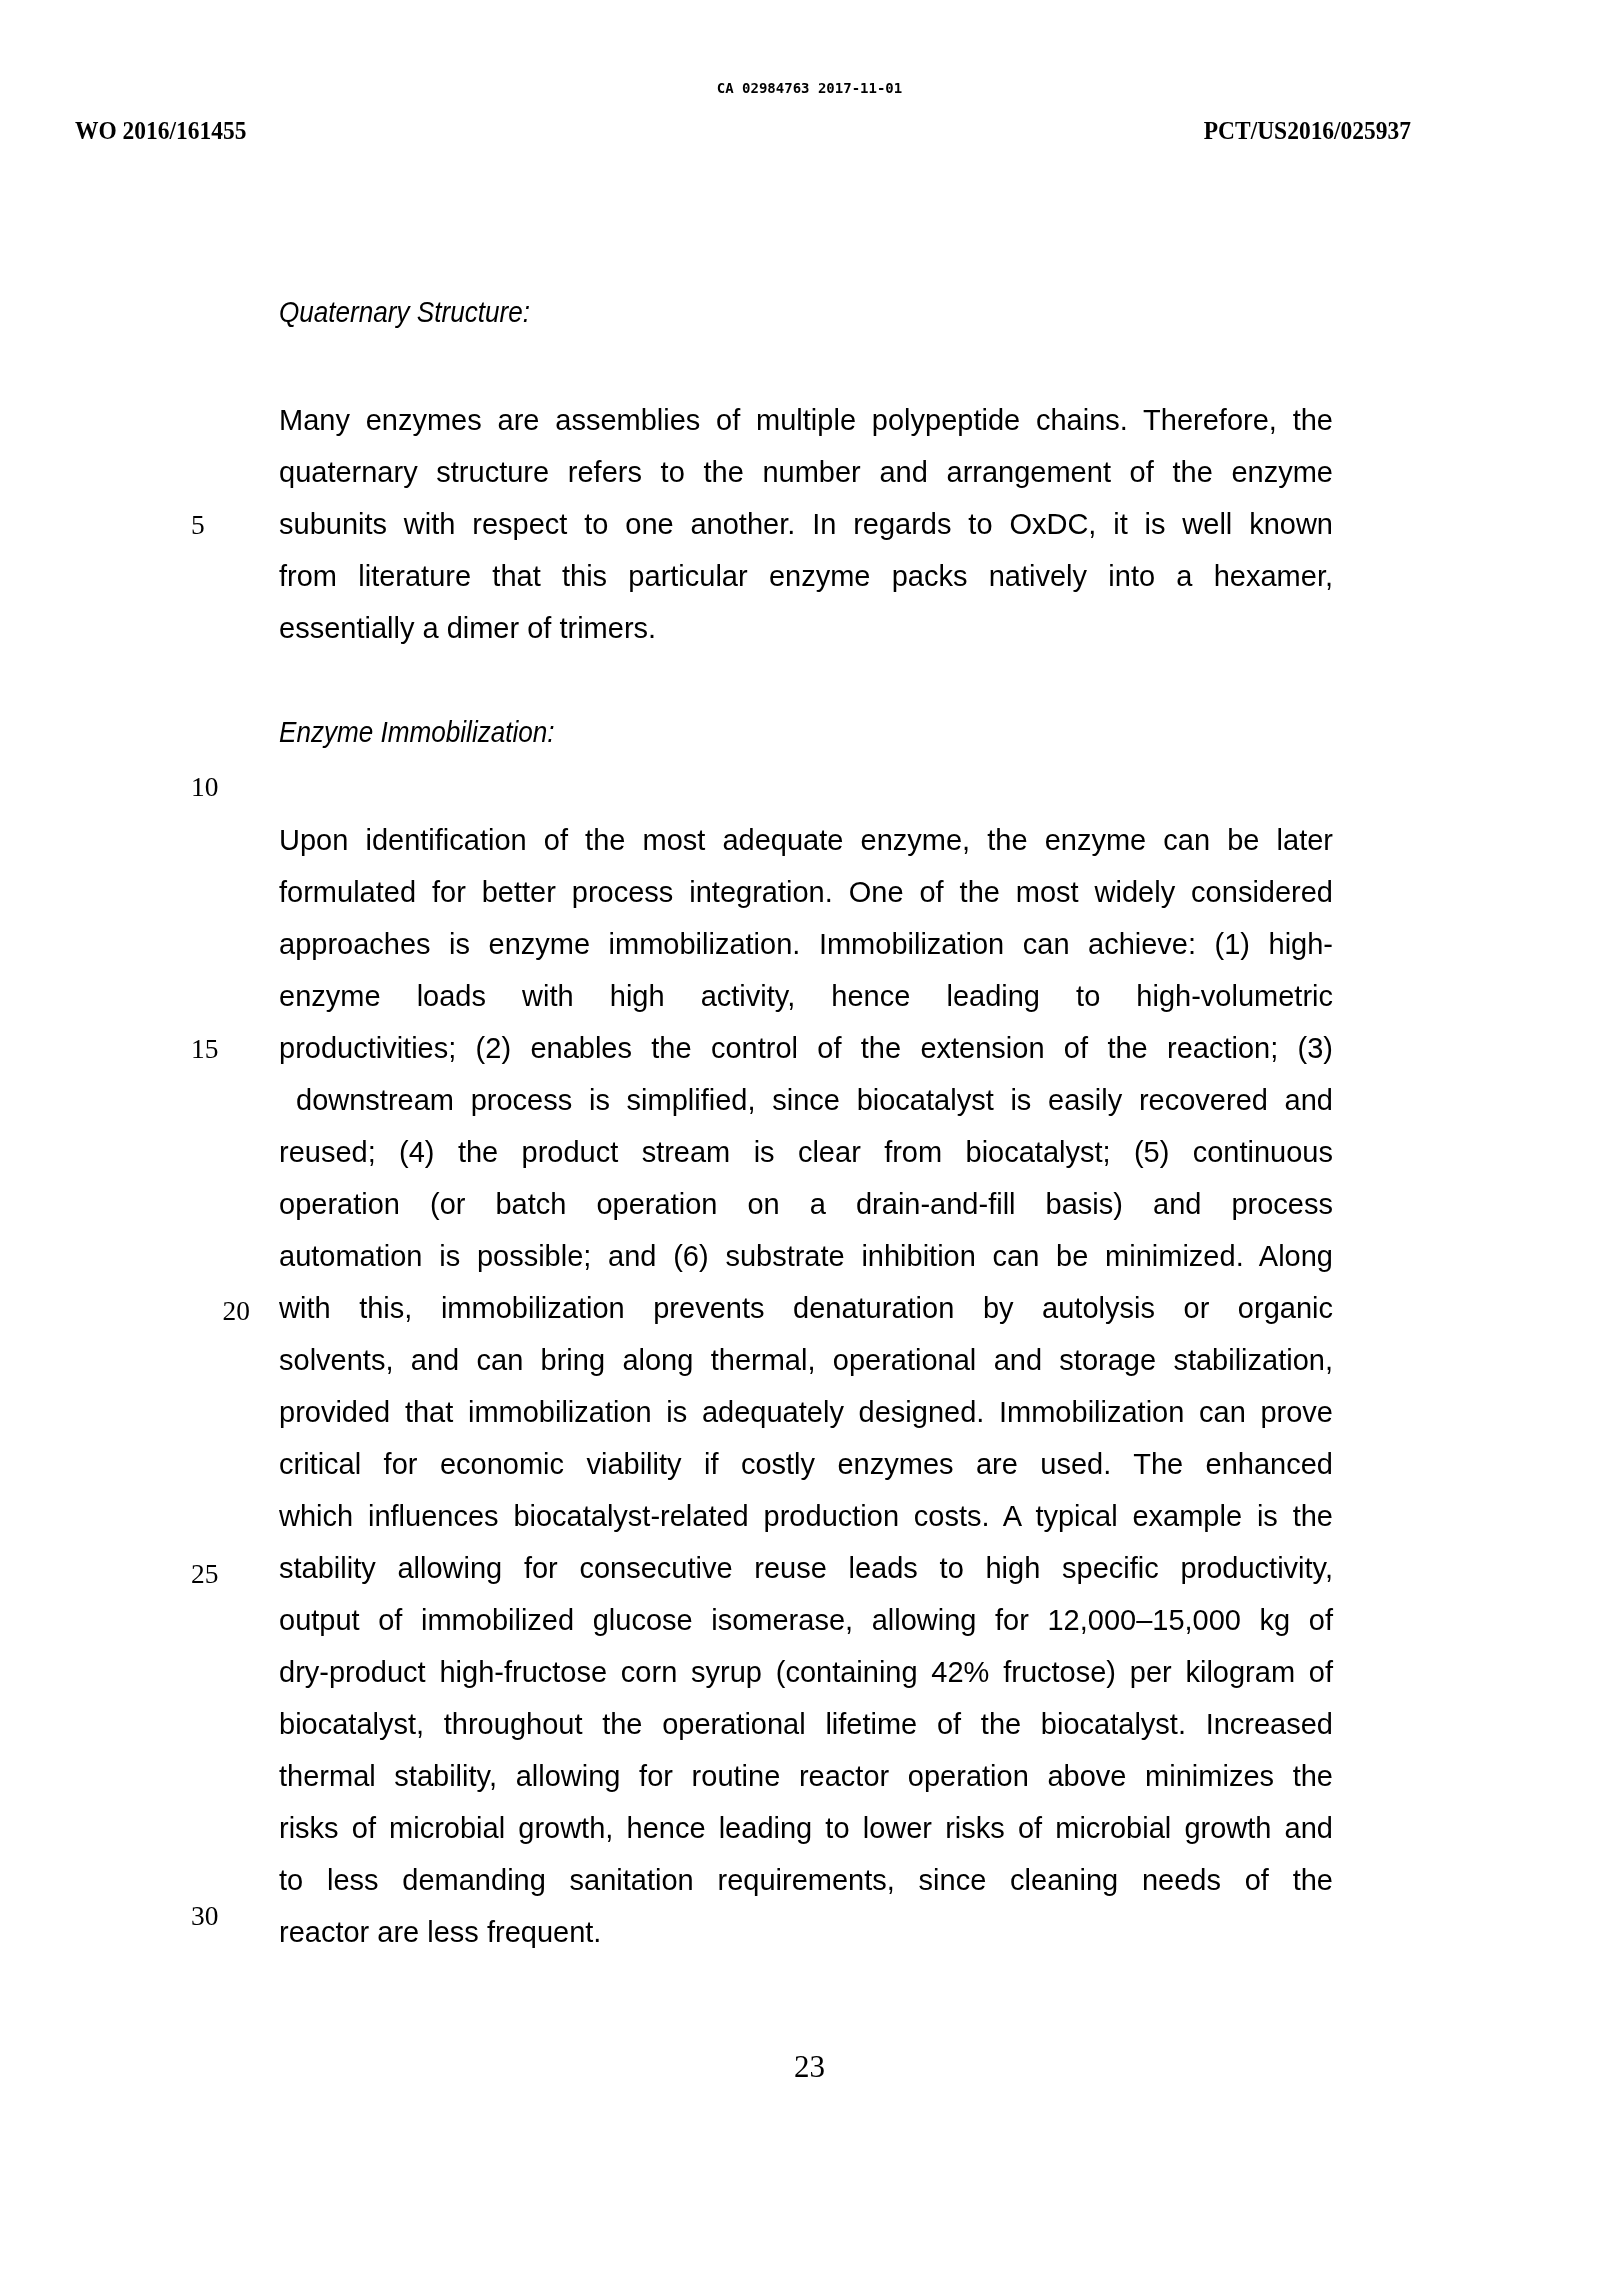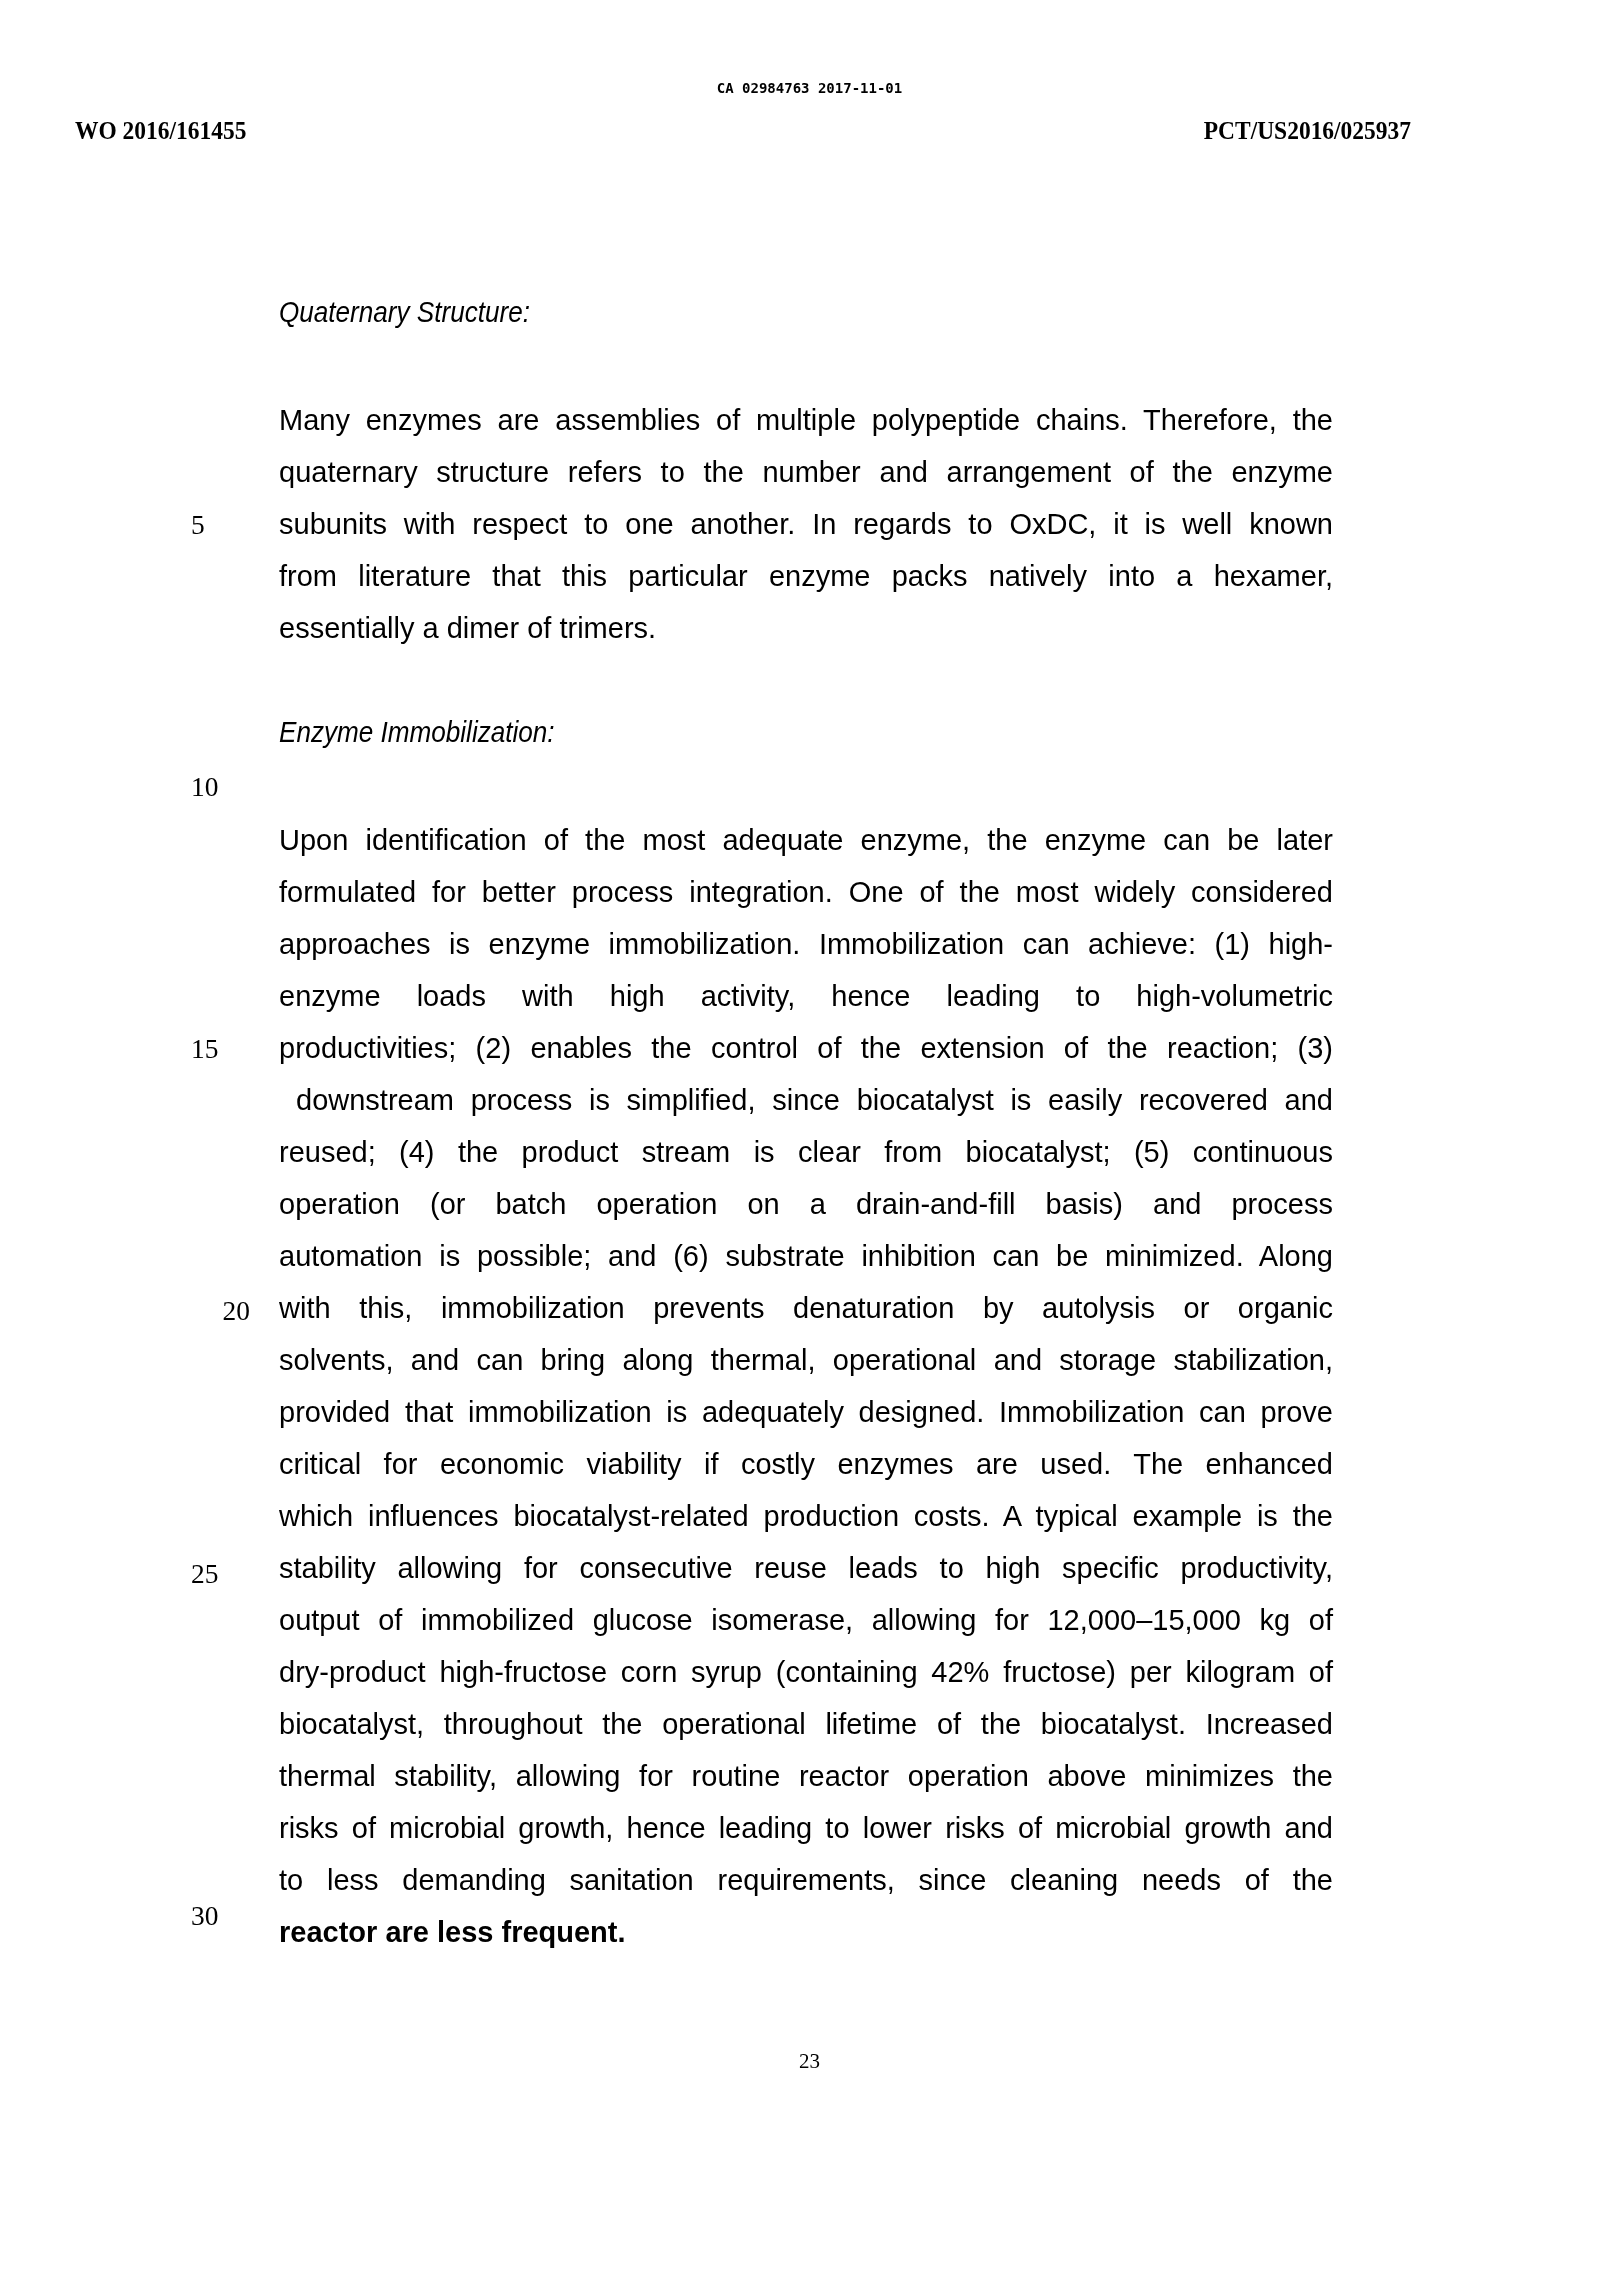--- a/index.html
+++ b/index.html
@@ -7,21 +7,21 @@
   .abs { position: absolute; }
   .stamp { top: 80px; left: 0; width: 1619px; text-align: center; font-family: "DejaVu Sans Mono", monospace; font-weight: bold; font-size: 14px; letter-spacing: 0px; }
   .hdr { top: 116px; font-family: "Liberation Serif", serif; font-weight: bold; font-size: 25.5px; transform: scaleX(0.92); transform-origin: left top; }
   .hdr-left { left: 75px; }
   .hdr-right { left: 1078px; width: 333px; text-align: right; transform-origin: right top; }
   .heading { left: 279px; font-family: "Liberation Sans", sans-serif; font-style: italic; font-size: 29px; transform: scaleX(0.9); transform-origin: left top; }
   .para { left: 279px; width: 1054px; font-family: "Liberation Sans", sans-serif; font-size: 29px; }
   .line { display: block; height: 52px; line-height: 52px; white-space: nowrap; text-align: justify; text-align-last: justify; }
   .line.last { text-align-last: left; }
   .lnum { left: 191px; width: 59px; font-family: "Liberation Serif", serif; font-size: 27.4px; line-height: 52px; height: 52px; }
-  .pageno { top: 2049px; left: 0; width: 1619px; text-align: center; font-family: "Liberation Serif", serif; font-size: 21px; }
+  .pageno { top: 2049px; left: 0; width: 1619px; text-align: center; font-family: "Liberation Serif", serif; font-size: 31px; }
 </style>
 </head>
 <body>
 
 <div class="abs stamp">CA 02984763 2017-11-01</div>
 <div class="abs hdr hdr-left">WO 2016/161455</div>
 <div class="abs hdr hdr-right">PCT/US2016/025937</div>
 
 <div class="abs heading" style="top:296px;">Quaternary Structure:</div>
 
@@ -50,21 +50,21 @@
   <span class="line" style="display: block;">provided that immobilization is adequately designed. Immobilization can prove</span>
   <span class="line" style="display: block;">critical for economic viability if costly enzymes are used. The enhanced</span>
   <span class="line" style="display: block;">which influences biocatalyst-related production costs. A typical example is the</span>
   <span class="line" style="display: block;">stability allowing for consecutive reuse leads to high specific productivity,</span>
   <span class="line" style="display: block;">output of immobilized glucose isomerase, allowing for 12,000–15,000 kg of</span>
   <span class="line" style="display: block;">dry-product high-fructose corn syrup (containing 42% fructose) per kilogram of</span>
   <span class="line" style="display: block;">biocatalyst, throughout the operational lifetime of the biocatalyst. Increased</span>
   <span class="line" style="display: block;">thermal stability, allowing for routine reactor operation above minimizes the</span>
   <span class="line" style="display: block;">risks of microbial growth, hence leading to lower risks of microbial growth and</span>
   <span class="line" style="display: block;">to less demanding sanitation requirements, since cleaning needs of the</span>
-  <span class="line last" style="display: block; font-weight: bold;">reactor are less frequent.</span>
+  <span class="line last" style="display: block;">reactor are less frequent.</span>
 </div>
 
 <div class="abs lnum" style="top:499px;">5</div>
 <div class="abs lnum" style="top:761px;">10</div>
 <div class="abs lnum" style="top:1023px;">15</div>
 <div class="abs lnum" style="top:1285px;text-align:right;">20</div>
 <div class="abs lnum" style="top:1548px;">25</div>
 <div class="abs lnum" style="top:1890px;">30</div>
 
 <div class="abs pageno">23</div>

